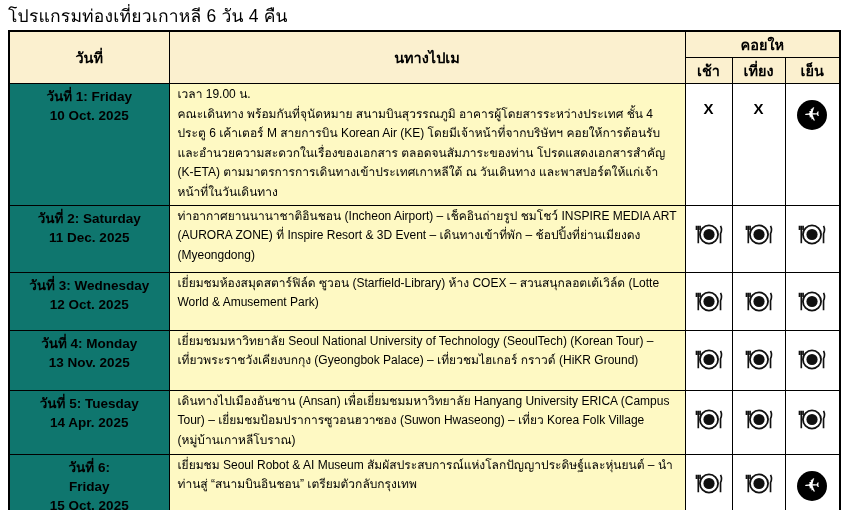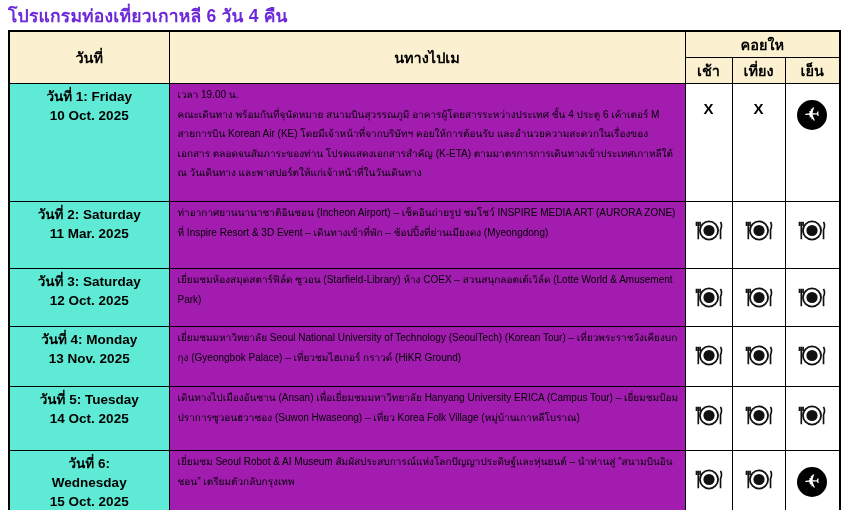--- a/index.html
+++ b/index.html
@@ -4,21 +4,21 @@
 <style>
   html, body { margin:0; padding:0; }
   body {
     width:843px; height:510px; overflow:hidden; background:#ffffff;
     font-family:"Liberation Sans", sans-serif; color:#000;
   }
   .page { position:relative; width:843px; height:510px; }
 
   .doc-title {
     position:absolute; left:8px; top:2px;
-    font-size:17.5px; font-weight:bold; color:#6d28d9;
+    font-size:17.5px; font-weight:normal; color:#000000;
     letter-spacing:.2px;
   }
 
   table.itinerary {
     position:absolute; left:8px; top:30px; width:833px;
     border-collapse:collapse; table-layout:fixed;
     border:2px solid #000;
   }
   .itinerary th, .itinerary td { border:1px solid #000; }
 
@@ -31,30 +31,30 @@
 
   .itinerary tbody tr:nth-child(1) { height:118px; }
   .itinerary tbody tr:nth-child(2) { height:67px; }
   .itinerary tbody tr:nth-child(3) { height:58px; }
   .itinerary tbody tr:nth-child(4) { height:60px; }
   .itinerary tbody tr:nth-child(5) { height:64px; }
   .itinerary tbody tr:nth-child(6) { height:63px; }
 
   .date-cell {
     text-align:center; vertical-align:top; padding:3px 2px 0 2px;
-    font-size:13.5px; line-height:19px; background:#5eead4;
+    font-size:13.5px; line-height:19px; background:#0f766e;
   }
   .day-title { font-weight:bold; white-space:pre-line; }
   .day-date { font-weight:bold; }
 
   .program-cell {
     vertical-align:top; text-align:left;
     padding:1px 6px 2px 8px;
-    font-size:10px; line-height:19.6px;
-    white-space:pre-line; background:#a21caf;
+    font-size:12px; line-height:19.6px;
+    white-space:pre-line; background:#fef9c3;
   }
 
   .meal-cell { text-align:center; vertical-align:top; padding-top:16px; background:#fff; }
 
   .x-mark { font-weight:bold; font-size:15px; }
 
   .meal-glyph { display:inline-block; }
 
   .plane-badge {
     display:inline-block; width:30px; height:30px;
@@ -105,21 +105,21 @@
   <span class="x-mark">X</span>
 </td>
     <td class="meal-cell">
   <span class="plane-badge"><span class="plane-glyph">✈</span></span>
 </td>
   </tr>
 
   <tr>
     <td class="date-cell">
       <div class="day-title">วันที่ 2: Saturday</div>
-      <div class="day-date">11 Mar. 2025</div>
+      <div class="day-date">11 Dec. 2025</div>
     </td>
     <td class="program-cell">ท่าอากาศยานนานาชาติอินชอน (Incheon Airport) – เช็คอินถ่ายรูป ชมโชว์ INSPIRE MEDIA ART (AURORA ZONE) ที่ Inspire Resort &amp; 3D Event – เดินทางเข้าที่พัก – ช้อปปิ้งที่ย่านเมียงดง (Myeongdong)</td>
     <td class="meal-cell">
   <span class="meal-glyph">
     <svg width="28" height="25" viewBox="0 0 34 30" aria-hidden="true">
       <g fill="none" stroke="#111111">
         <circle cx="17" cy="15" r="11" stroke-width="2.2"></circle>
         <circle cx="17" cy="15" r="6.8" fill="#111111" stroke="none"></circle>
         <path d="M4 4.5 v7 M1.8 4.5 v5 M6.2 4.5 v5 M4 11.5 v14" stroke-width="2"></path>
         <path d="M31 4.5 c1.6 3.2 1.6 6.3 0 9.5 v11.5" stroke-width="2"></path>
@@ -148,21 +148,21 @@
         <path d="M4 4.5 v7 M1.8 4.5 v5 M6.2 4.5 v5 M4 11.5 v14" stroke-width="2"></path>
         <path d="M31 4.5 c1.6 3.2 1.6 6.3 0 9.5 v11.5" stroke-width="2"></path>
       </g>
     </svg>
   </span>
 </td>
   </tr>
 
   <tr>
     <td class="date-cell">
-      <div class="day-title">วันที่ 3: Saturday</div>
+      <div class="day-title">วันที่ 3: Wednesday</div>
       <div class="day-date">12 Oct. 2025</div>
     </td>
     <td class="program-cell">เยี่ยมชมห้องสมุดสตาร์ฟิล์ด ซูวอน (Starfield-Library) ห้าง COEX – สวนสนุกลอตเต้เวิล์ด (Lotte World &amp; Amusement Park)</td>
     <td class="meal-cell">
   <span class="meal-glyph">
     <svg width="28" height="25" viewBox="0 0 34 30" aria-hidden="true">
       <g fill="none" stroke="#111111">
         <circle cx="17" cy="15" r="11" stroke-width="2.2"></circle>
         <circle cx="17" cy="15" r="6.8" fill="#111111" stroke="none"></circle>
         <path d="M4 4.5 v7 M1.8 4.5 v5 M6.2 4.5 v5 M4 11.5 v14" stroke-width="2"></path>
@@ -237,21 +237,21 @@
         <path d="M31 4.5 c1.6 3.2 1.6 6.3 0 9.5 v11.5" stroke-width="2"></path>
       </g>
     </svg>
   </span>
 </td>
   </tr>
 
   <tr>
     <td class="date-cell">
       <div class="day-title">วันที่ 5: Tuesday</div>
-      <div class="day-date">14 Oct. 2025</div>
+      <div class="day-date">14 Apr. 2025</div>
     </td>
     <td class="program-cell">เดินทางไปเมืองอันซาน (Ansan) เพื่อเยี่ยมชมมหาวิทยาลัย Hanyang University ERICA (Campus Tour) – เยี่ยมชมป้อมปราการซูวอนฮวาซอง (Suwon Hwaseong) – เที่ยว Korea Folk Village (หมู่บ้านเกาหลีโบราณ)</td>
     <td class="meal-cell">
   <span class="meal-glyph">
     <svg width="28" height="25" viewBox="0 0 34 30" aria-hidden="true">
       <g fill="none" stroke="#111111">
         <circle cx="17" cy="15" r="11" stroke-width="2.2"></circle>
         <circle cx="17" cy="15" r="6.8" fill="#111111" stroke="none"></circle>
         <path d="M4 4.5 v7 M1.8 4.5 v5 M6.2 4.5 v5 M4 11.5 v14" stroke-width="2"></path>
         <path d="M31 4.5 c1.6 3.2 1.6 6.3 0 9.5 v11.5" stroke-width="2"></path>
@@ -281,21 +281,21 @@
         <path d="M31 4.5 c1.6 3.2 1.6 6.3 0 9.5 v11.5" stroke-width="2"></path>
       </g>
     </svg>
   </span>
 </td>
   </tr>
 
   <tr>
     <td class="date-cell">
       <div class="day-title">วันที่ 6:
-Wednesday</div>
+Friday</div>
       <div class="day-date">15 Oct. 2025</div>
     </td>
     <td class="program-cell">เยี่ยมชม Seoul Robot &amp; AI Museum สัมผัสประสบการณ์แห่งโลกปัญญาประดิษฐ์และหุ่นยนต์ – นำท่านสู่ “สนามบินอินชอน” เตรียมตัวกลับกรุงเทพ</td>
     <td class="meal-cell">
   <span class="meal-glyph">
     <svg width="28" height="25" viewBox="0 0 34 30" aria-hidden="true">
       <g fill="none" stroke="#111111">
         <circle cx="17" cy="15" r="11" stroke-width="2.2"></circle>
         <circle cx="17" cy="15" r="6.8" fill="#111111" stroke="none"></circle>
         <path d="M4 4.5 v7 M1.8 4.5 v5 M6.2 4.5 v5 M4 11.5 v14" stroke-width="2"></path>

